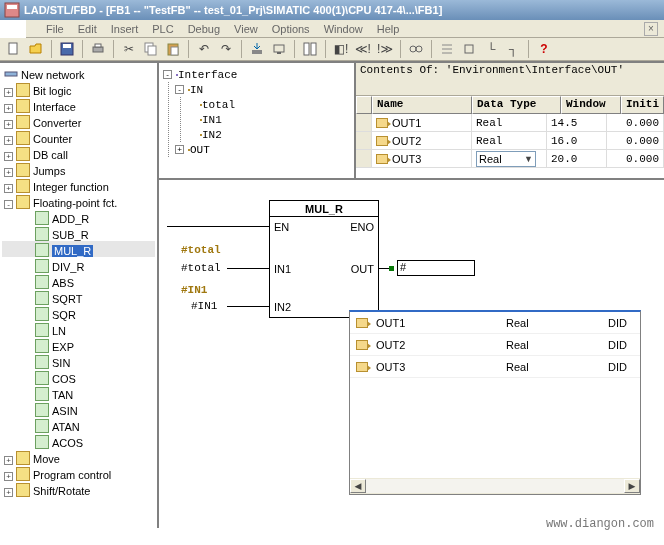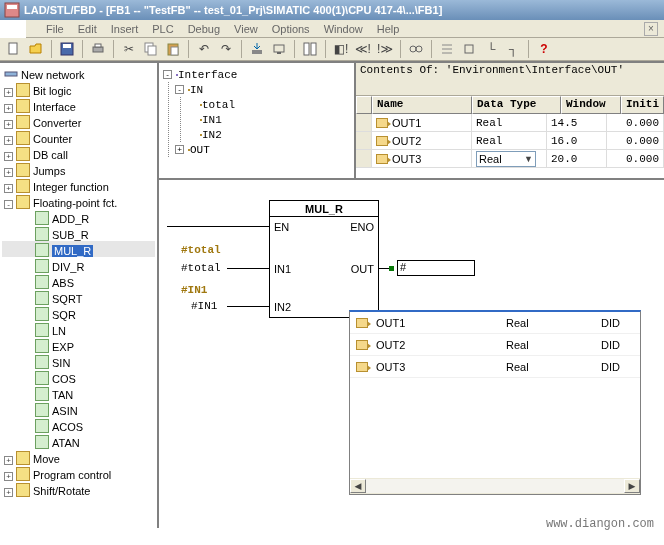--- a/index.html
+++ b/index.html
@@ -54,21 +54,21 @@
   .pin-dot { width: 5px; height: 5px; background: #0a7a0a; position: absolute; }
   .gold { color: #a07810; font-weight: bold; }
   .out-field { position: absolute; border: 1px solid #000; width: 78px; height: 16px; background: #fff; padding: 0 2px; font-family: 'Courier New', monospace; }
 
   .hint-popup { position: absolute; background: #fff; border: 1px solid #808080; border-top: 2px solid #316ac5; width: 292px; height: 185px; left: 190px; top: 130px; }
   .hint-row { display: flex; height: 22px; align-items: center; border-bottom: 1px solid #f0f0f0; padding: 0 6px; font-family: 'Courier New', monospace; }
   .hint-row .param-icon { width: 12px; height: 10px; background: #f5d88a; border: 1px solid #b89030; margin-right: 8px; position: relative; }
   .hint-row .param-icon::after { content: ''; position: absolute; right: -4px; top: 2px; border-left: 4px solid #b89030; border-top: 3px solid transparent; border-bottom: 3px solid transparent; }
   .hint-row .col1 { width: 130px; }
   .hint-row .col2 { width: 95px; }
-  .hint-row .col3 { flex: 1; text-align: left; }
+  .hint-row .col3 { flex: 1; text-align: center; }
   .scroll-btm { position: absolute; bottom: 0; left: 0; right: 0; height: 16px; background: #ece9d8; display: flex; align-items: center; }
   .scroll-arrow { width: 16px; height: 14px; background: #ece9d8; border: 1px solid #fff; border-right-color: #808080; border-bottom-color: #808080; font-size: 9px; line-height: 12px; text-align: center; color: #444; }
   .scroll-track { flex: 1; background: #f4f3ee; height: 14px; }
 
   .watermark { position: absolute; right: 10px; bottom: 14px; color: #777; font-family: 'Courier New', monospace; font-size: 12px; }
 
   .ico-folder { background: #f5e084; border: 1px solid #b89030; }
   .ico-fn { background: #d5eecf; border: 1px solid #6ca060; }
   .ico-node { background: #e0d8ff; border: 1px solid #8870c0; }
   svg.tb { width: 14px; height: 14px; }
@@ -306,26 +306,26 @@
           <span>TAN</span>
         </div>
       <div class="tree-row indent1">
           <span class="spacer-e"></span>
           <span class="ticon ico-fn"></span>
           <span>ASIN</span>
         </div>
       <div class="tree-row indent1">
           <span class="spacer-e"></span>
           <span class="ticon ico-fn"></span>
+          <span>ATAN</span>
+        </div>
+      <div class="tree-row indent1">
+          <span class="spacer-e"></span>
+          <span class="ticon ico-fn"></span>
           <span>ACOS</span>
-        </div>
-      <div class="tree-row indent1">
-          <span class="spacer-e"></span>
-          <span class="ticon ico-fn"></span>
-          <span>ATAN</span>
         </div>
       <div class="tree-row">
           <span class="expander">+</span>
           <span class="ticon ico-folder"></span>
           <span>Move</span>
         </div>
       <div class="tree-row">
           <span class="expander">+</span>
           <span class="ticon ico-folder"></span>
           <span>Program control</span>

